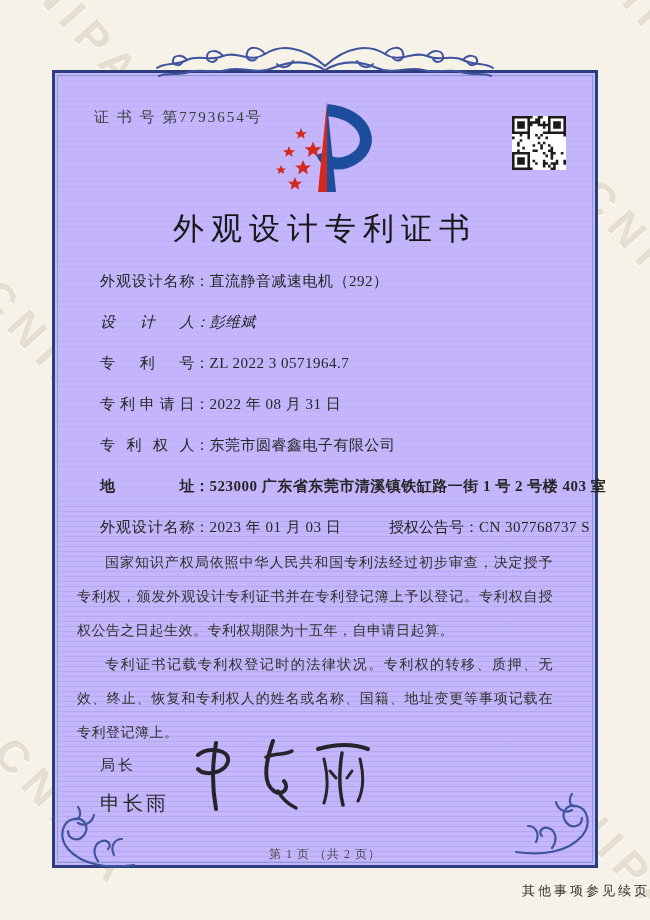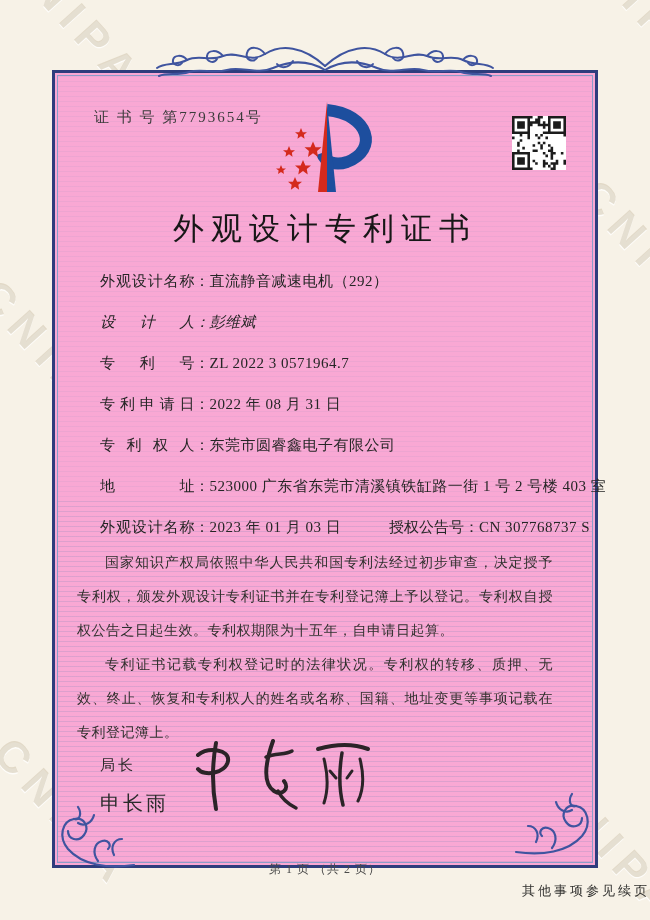--- a/index.html
+++ b/index.html
@@ -6,53 +6,53 @@
   body{width:650px;height:920px;font-family:"Liberation Serif","DejaVu Serif",serif;}
   .page{position:relative;width:650px;height:920px;background:#f7f2e7;overflow:hidden;}
 
   
   .wm{position:absolute;font-family:"Liberation Sans","DejaVu Sans",sans-serif;
       font-weight:bold;font-size:44px;letter-spacing:10px;color:rgba(203,190,165,.48);
       text-shadow:1px 1px 0 rgba(255,255,255,.8);transform:rotate(48deg);white-space:nowrap;z-index:0;}
 
   
   .frame{position:absolute;left:52px;top:70px;width:546px;height:798px;
-         border:3px solid #2e3d7d;box-sizing:border-box;z-index:1;background:#f9a8d4;}
+         border:3px solid #2e3d7d;box-sizing:border-box;z-index:1;background:#c4b5fd;}
   .frame-inner{position:absolute;left:2px;top:2px;right:2px;bottom:2px;border:1px solid #8b9dc9;}
   .guilloche{position:absolute;left:0;top:0;right:0;bottom:0;
      background:repeating-linear-gradient(0deg,rgba(130,140,185,.10) 0 1px,transparent 1px 5px);}
   .guilloche-strong{position:absolute;left:0;right:0;bottom:0;height:46%;
      background:repeating-linear-gradient(0deg,rgba(120,130,180,.14) 0 1px,transparent 1px 5px);}
 
   .content{position:absolute;left:0;top:0;right:0;bottom:0;}
 
   .cert-no{position:absolute;left:36px;top:32px;font-size:15px;color:#3b3b3b;letter-spacing:2px;}
   .qr{position:absolute;right:26px;top:40px;width:54px;height:54px;}
   .logo{position:absolute;left:50%;top:24px;margin-left:-74px;width:148px;height:96px;}
   .title{position:absolute;left:0;right:0;top:132px;text-align:center;
          font-size:31px;font-weight:normal;color:#171717;letter-spacing:7px;}
 
   .field{position:absolute;left:36px;font-size:15px;color:#262626;white-space:nowrap;}
   .flabel{display:inline-block;width:6.3em;text-align:justify;text-align-last:justify;vertical-align:top;margin-left:6px;}
   .fvalue{letter-spacing:.5px;}
-  .f0{top:196px;} .f1{top:237px;font-style:italic;} .f2{top:278px;} .f3{top:319px;} .f4{top:360px;} .f5{top:401px;}
+  .f0{top:196px;} .f1{top:237px;font-style:italic;} .f2{top:278px;} .f3{top:319px;} .f4{top:360px;} .f5{top:401px;font-weight:bold;}
   .grant-row{position:absolute;left:36px;top:442px;font-size:15px;color:#262626;white-space:nowrap;}
   .grant-no{position:absolute;left:295px;top:0;}
 
   .paras{position:absolute;left:19px;top:470px;width:476px;font-size:14px;line-height:34px;
          color:#31302e;text-align:justify;letter-spacing:.5px;}
   .paras p{margin:0;text-indent:2em;}
 
   .sig-title{position:absolute;left:42px;top:680px;font-size:15px;color:#2b2b2b;letter-spacing:3px;}
   .sig-name{position:absolute;left:42px;top:714px;font-size:20px;color:#2b2b2b;letter-spacing:3px;}
   .sig-script{position:absolute;left:120px;top:655px;width:215px;height:88px;}
 
   .seal{position:absolute;left:322px;top:615px;width:188px;height:188px;mix-blend-mode:multiply;opacity:.93;}
 
-  .page-indicator{position:absolute;left:0;right:0;top:770px;text-align:center;font-size:12px;color:#4a4a4a;letter-spacing:1px;margin-top:15px;}
+  .page-indicator{position:absolute;left:0;right:0;top:770px;text-align:center;font-size:12px;color:#4a4a4a;letter-spacing:1px;}
 
   .flourish-top{position:absolute;left:50%;top:36px;transform:translateX(-50%);width:344px;height:48px;z-index:2;}
   .corner-fl{position:absolute;width:88px;height:76px;z-index:2;}
   .corner-fl.bl{left:48px;top:795px;}
   .corner-fl.br{right:48px;top:782px;transform:scaleX(-1);}
 
   .footer-note{position:absolute;left:0;right:0;top:882px;text-align:right;font-size:13px;
                color:#30302e;letter-spacing:3px;z-index:0;}
 </style>
 </head>

